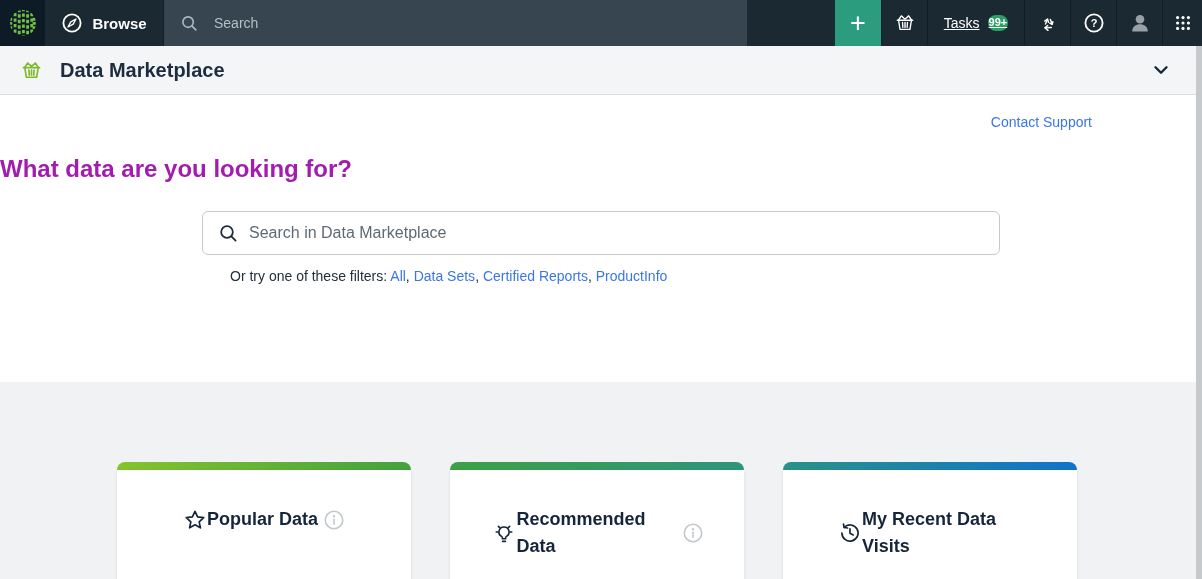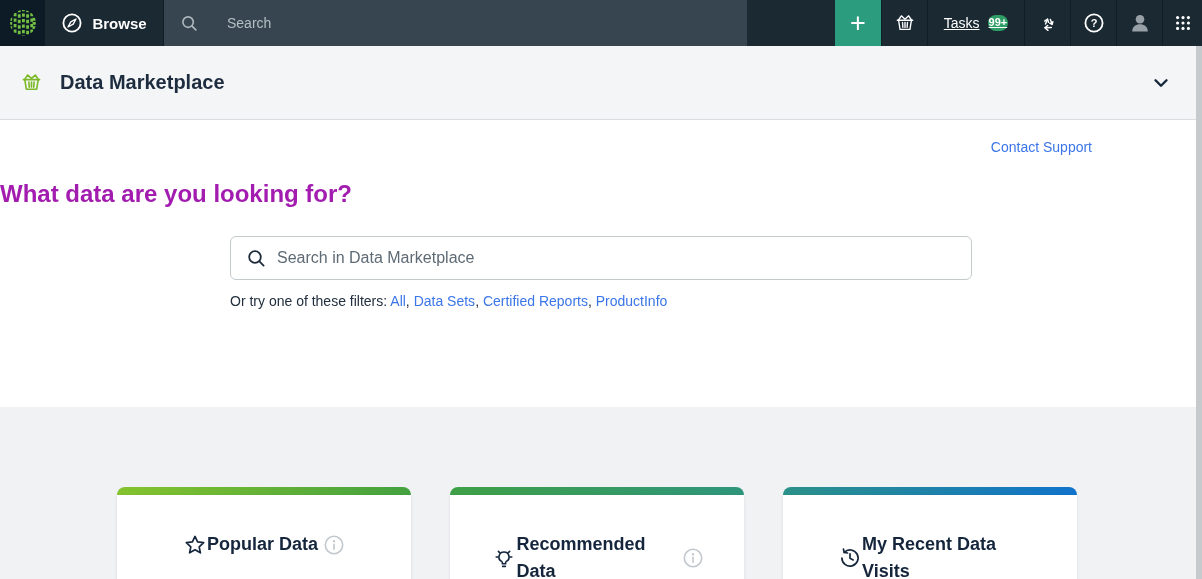--- a/index.html
+++ b/index.html
@@ -5,43 +5,43 @@
   * { margin:0; padding:0; box-sizing:border-box; }
   html,body { width:1202px; height:579px; overflow:hidden; background:#fff;
     font-family:"Liberation Sans", sans-serif; }
   .app { width:1202px; height:579px; display:flex; flex-direction:column; position:relative; }
 
   
   .topbar { height:46px; background:#1b2933; display:flex; align-items:stretch; flex:none; }
   .logo-block { width:45px; background:#0d1b26; display:flex; align-items:center; justify-content:center; cursor:pointer; }
   .browse { width:119px; display:flex; align-items:center; justify-content:center; gap:9px;
     color:#fff; font-weight:700; font-size:15px; border-right:1px solid #101e28; cursor:pointer; }
-  .tb-search { width:583px; background:#36454f; display:flex; align-items:center; padding:0 16px; gap:29px; }
+  .tb-search { width:583px; background:#36454f; display:flex; align-items:center; padding:0 16px; gap:16px; }
   .tb-search input { background:transparent; border:0; outline:0; color:#cfd5da; font-size:14px; width:100%; }
   .tb-search input::placeholder { color:#b5bfc6; }
   .tb-spacer { flex:1; }
   .tb-item { width:46px; display:flex; align-items:center; justify-content:center;
     border-left:1px solid #101e28; cursor:pointer; }
   .tb-plus { background:#2b9c7e; color:#fff; font-size:27px; font-weight:300; border-left:none; }
   .tb-tasks { width:97px; gap:8px; color:#fff; font-size:14px;text-decoration:underline; }
   .badge { background:#2f9e66; color:#fff; font-size:11px; font-weight:700; padding:2px 1px 3px; border-radius:8px; line-height:1; }
   .tb-grid { width:40px; }
 
   
-  .page-header { height:74px; background:#f4f5f6; border-bottom:1px solid #d9dde0;
+  .page-header { height:49px; background:#f4f5f6; border-bottom:1px solid #d9dde0;
     display:flex; align-items:center; padding:0 30px 0 20px; gap:17px; flex:none; }
   .page-title { font-size:20px; font-weight:700; color:#1d2c3f; }
   .ph-chevron { margin-left:auto; cursor:pointer; display:flex; align-items:center; }
 
   
   .content { background:#fff; height:287px; position:relative; flex:none; }
   .contact { position:absolute; top:19px; right:110px; color:#3b76e8; font-size:14px;
     text-decoration:none; cursor:pointer; }
   .heading { padding-top:60px; text-align:left; font-size:24px; font-weight:700; color:#a21caf; }
-  .search-wrap { width:742px; margin:28px auto 12px; }
+  .search-wrap { width:798px; margin:28px auto 12px; }
   .search-box { height:44px; background:#fff; border:1px solid #c5cacd; border-radius:6px;
     display:flex; align-items:center; padding:0 15px; gap:11px; }
   .search-box input { border:0; outline:0; font-size:16px; color:#1d2b3a; width:100%; background:transparent; }
   .search-box input::placeholder { color:#5e6a74; }
   .filters { width:742px; margin:13px auto 0; font-size:14px; color:#222f3e; }
   .filters a { color:#3b76e8; text-decoration:none; cursor:pointer; }
   .filters .sep { color:#222f3e; }
 
   
   .bottom { background:#f1f2f4; flex:1; }

